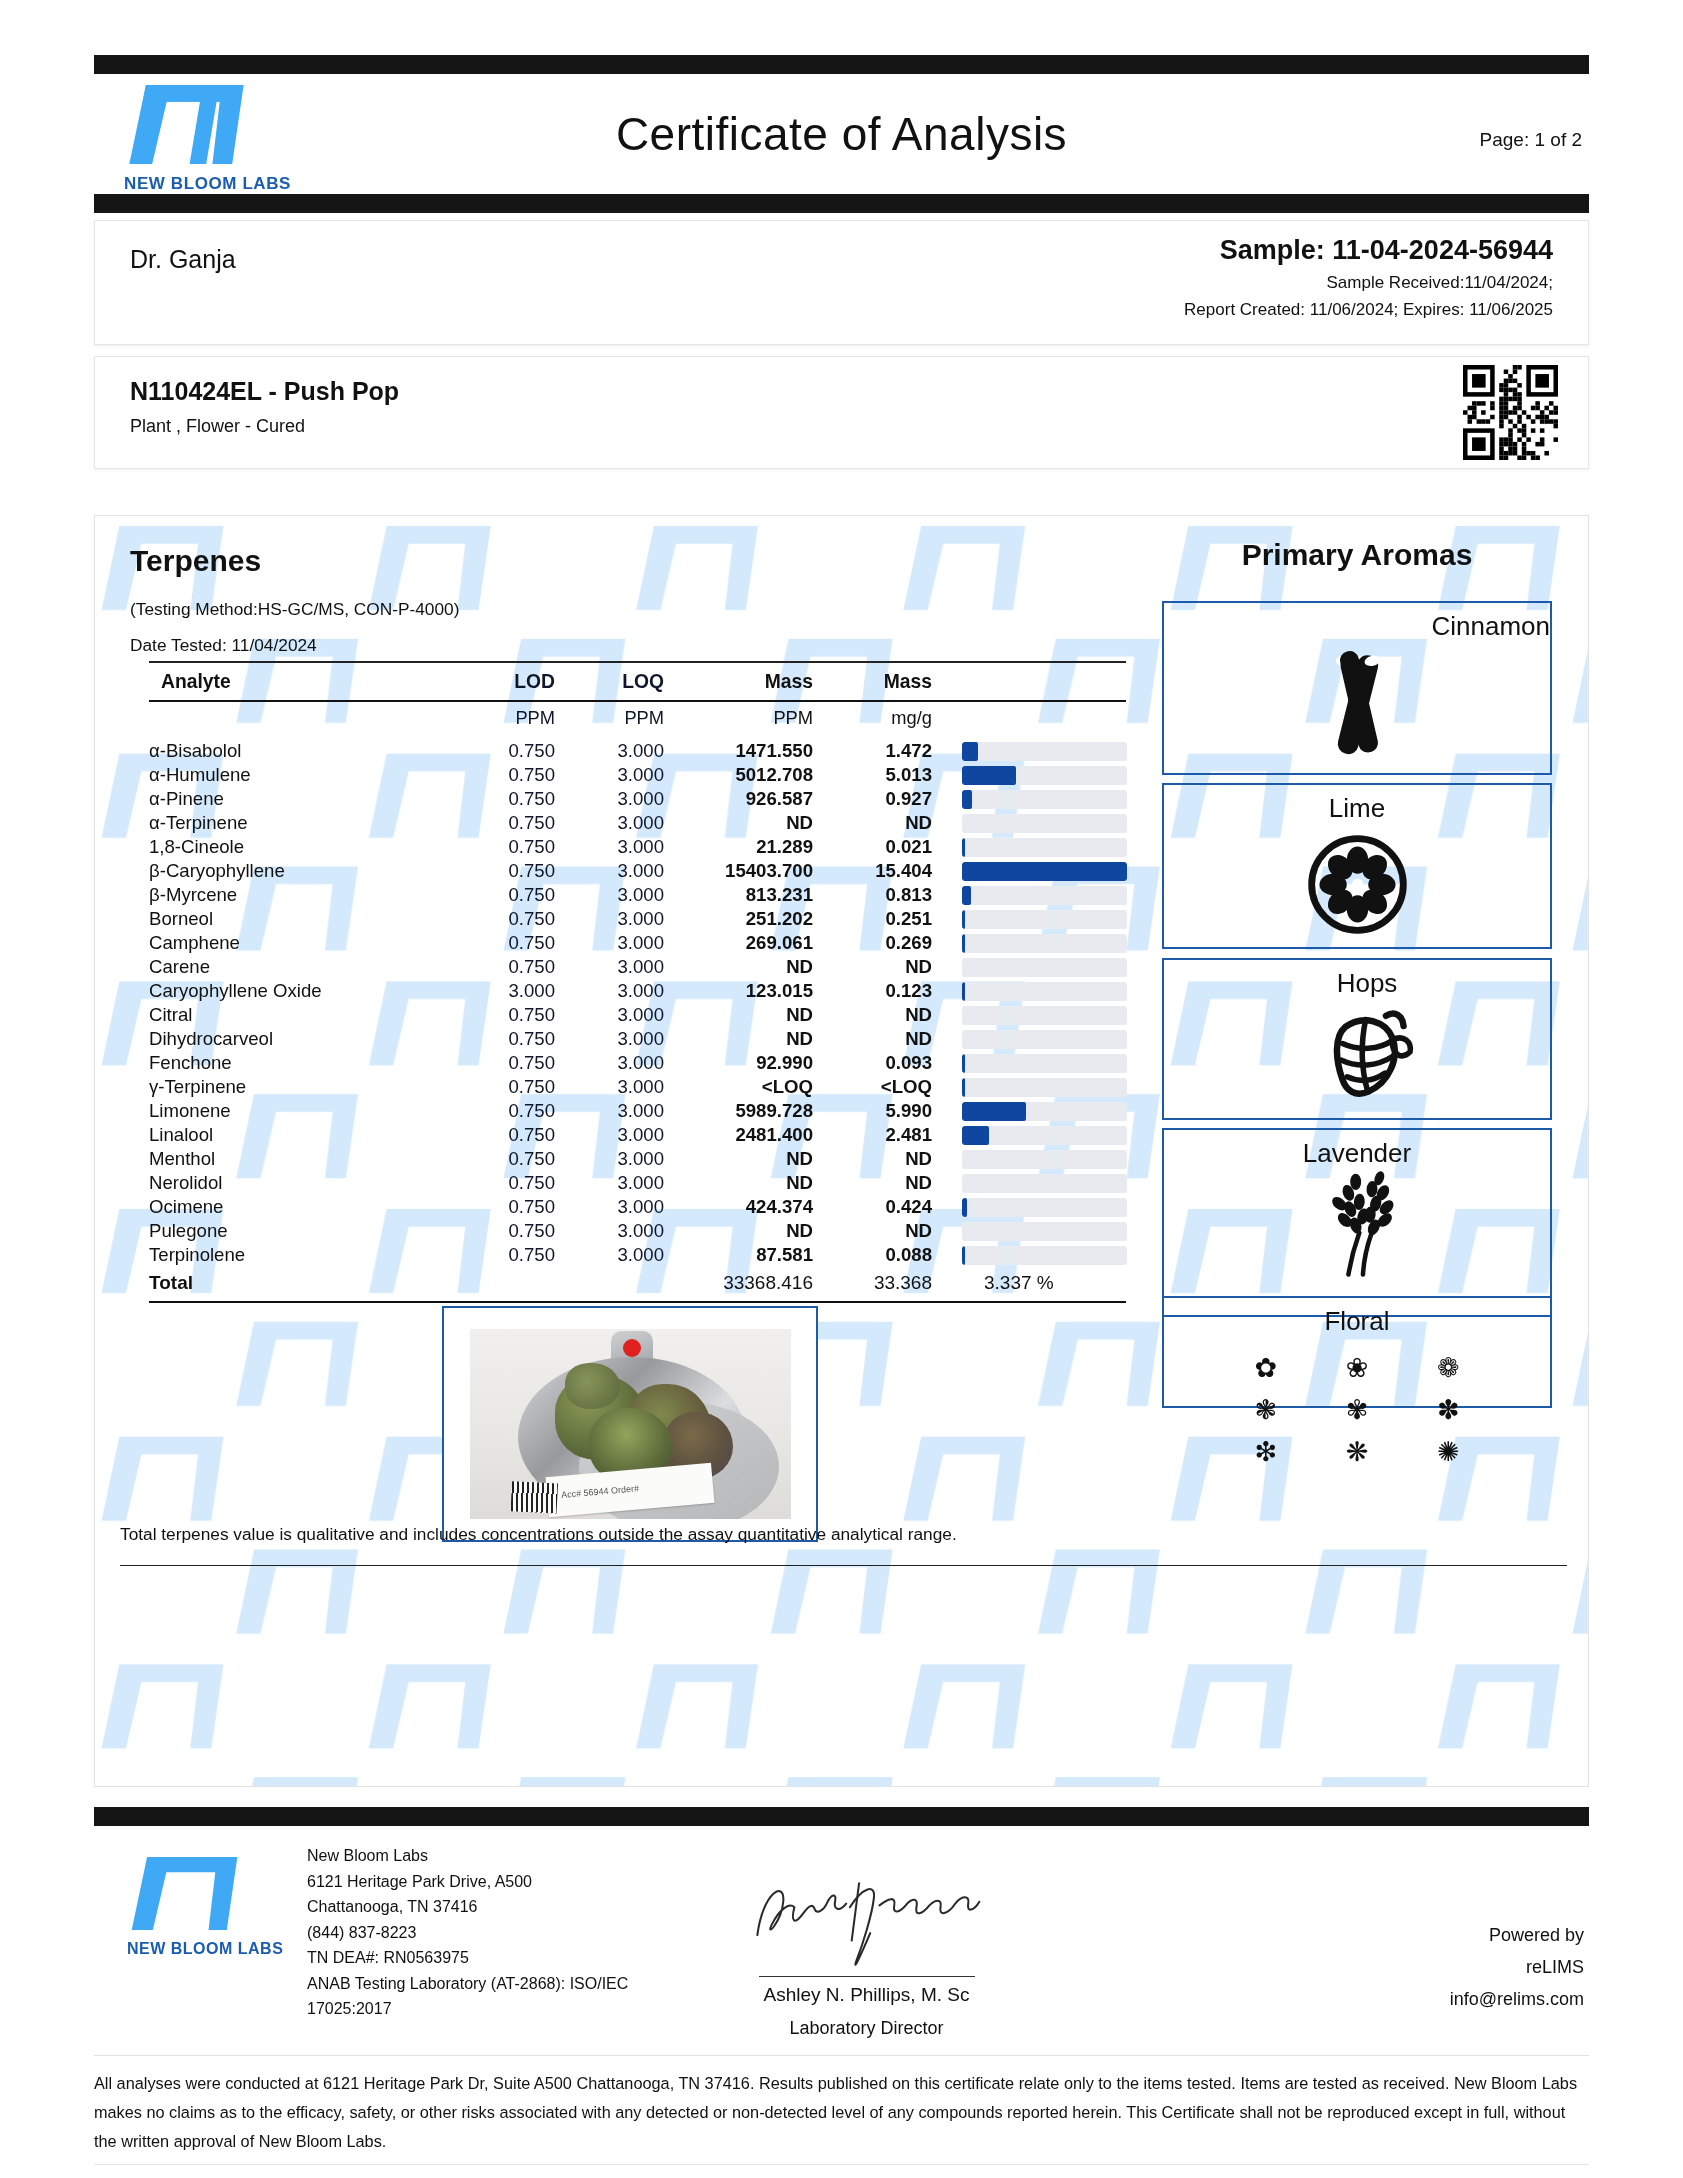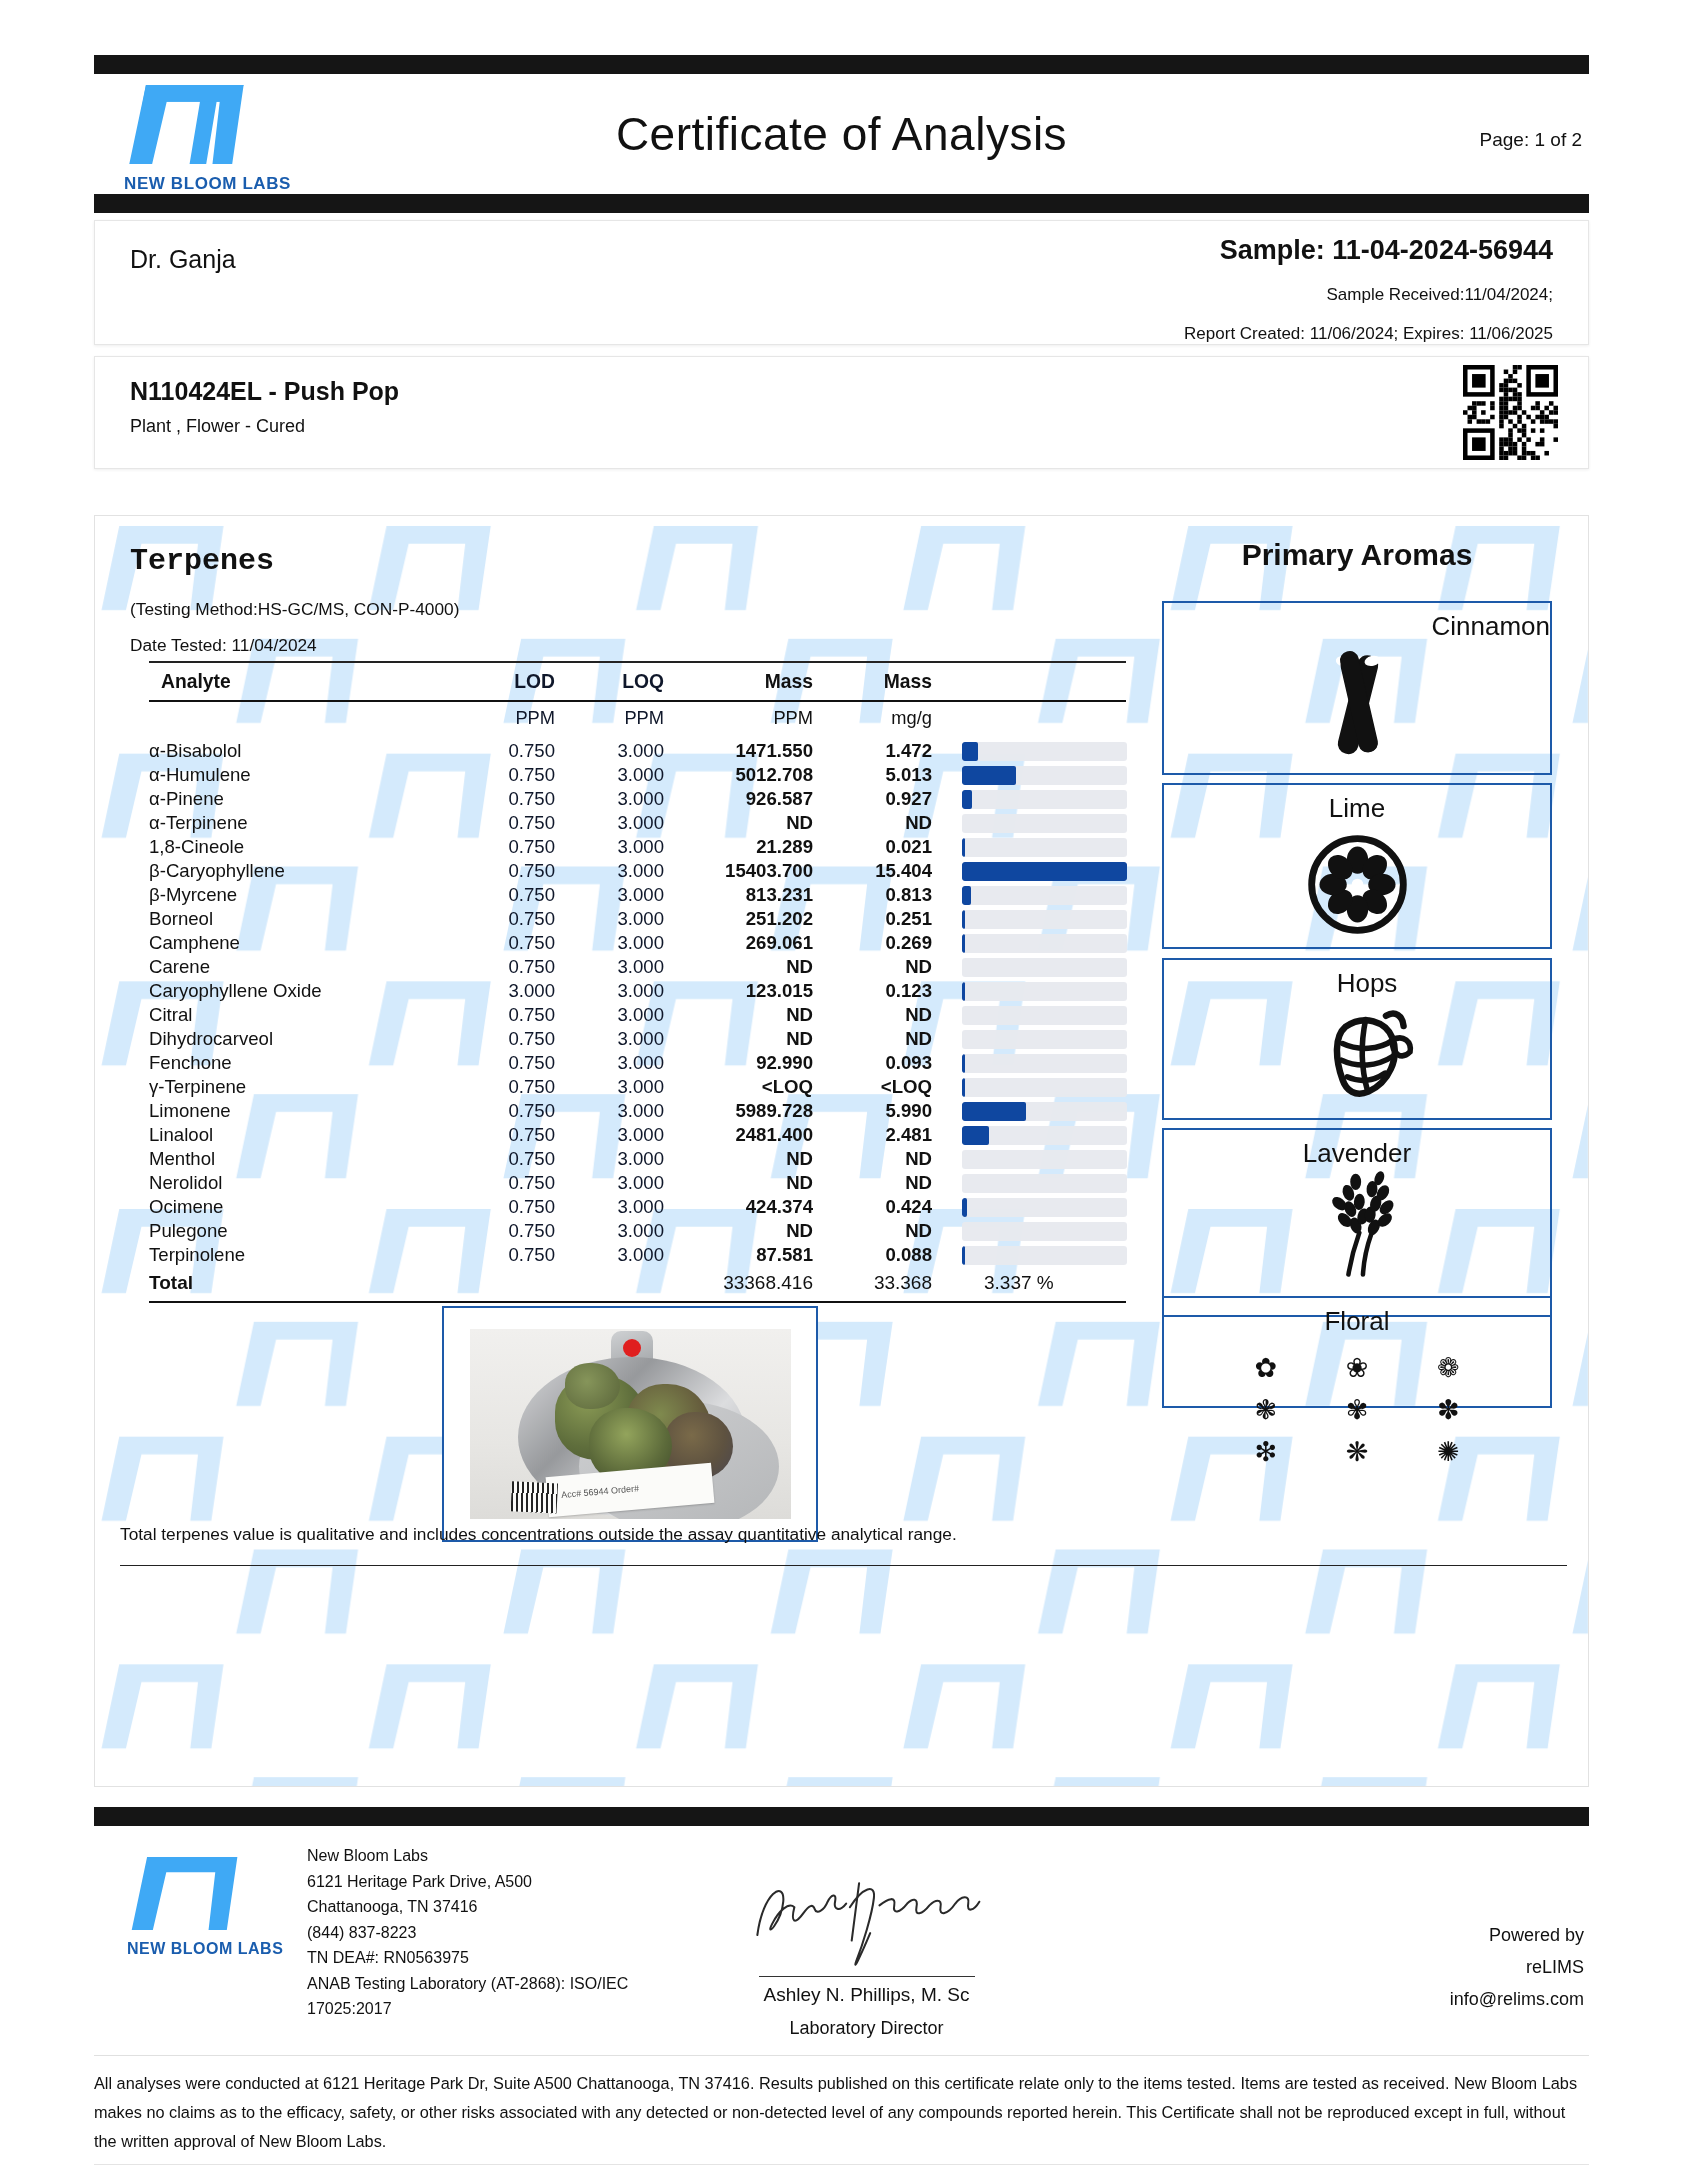--- a/index.html
+++ b/index.html
@@ -12,31 +12,31 @@
   .coa-title{position:absolute;left:94px;top:107px;width:1495px;text-align:center;
              font-size:46px;font-weight:500;letter-spacing:0.5px;}
   .page-label{position:absolute;left:1089px;top:129px;width:493px;text-align:right;font-size:19px;}
   
   .card{position:absolute;left:94px;width:1495px;background:#fff;border:1px solid #e6e6e6;
         box-shadow:0 1px 3px rgba(0,0,0,.07);box-sizing:border-box;padding:18px 35px;}
   .card-sample{top:220px;height:125px;}
   .client-name{font-size:25px;font-weight:500;margin-top:6px;}
   .sample-right{position:absolute;right:35px;top:14px;text-align:right;}
   .sample-id{font-size:27px;font-weight:700;}
-  .sample-sub{font-size:17px;margin-top:19px;}
+  .sample-sub{font-size:17px;margin-top:7px;}
   .card-product{top:356px;height:113px;}
   .product-name{font-size:25px;font-weight:700;margin-top:2px;}
   .product-type{font-size:18px;margin-top:10px;}
   .qr{position:absolute;right:30px;top:8px;width:95px;height:95px;background:#fff;}
   
   .panel{position:absolute;left:94px;top:515px;width:1495px;height:1272px;border:1px solid #e2e2e2;
          box-sizing:border-box;background:#fff;}
   .wm{position:absolute;left:0;top:0;width:100%;height:100%;}
   .panel-inner{position:absolute;left:0;top:0;width:100%;height:100%;}
-  .terp-title{position:absolute;left:35px;top:28px;font-size:30px;font-weight:700;font-family:Liberation Mono, monospace;}
+  .terp-title{position:absolute;left:35px;top:28px;font-size:30px;font-weight:700;}
   .terp-method{position:absolute;left:35px;top:83px;font-size:17.3px;}
   .terp-date{position:absolute;left:35px;top:119px;font-size:17.3px;}
   
   .ttable{position:absolute;left:54px;top:145px;width:977px;}
   .tline1{border-top:2px solid #222;}
   .tline2{border-top:2.6px solid #111;}
   .tline3{border-top:2.2px solid #111;margin-top:4px;}
   .tgrid{display:grid;grid-template-columns:257px 149px 109px 149px 119px 30px 165px;align-items:center;}
   .thead{height:37px;font-size:19.3px;font-weight:700;}
   .tunits{height:33px;font-size:18.3px;margin-bottom:4px;}

